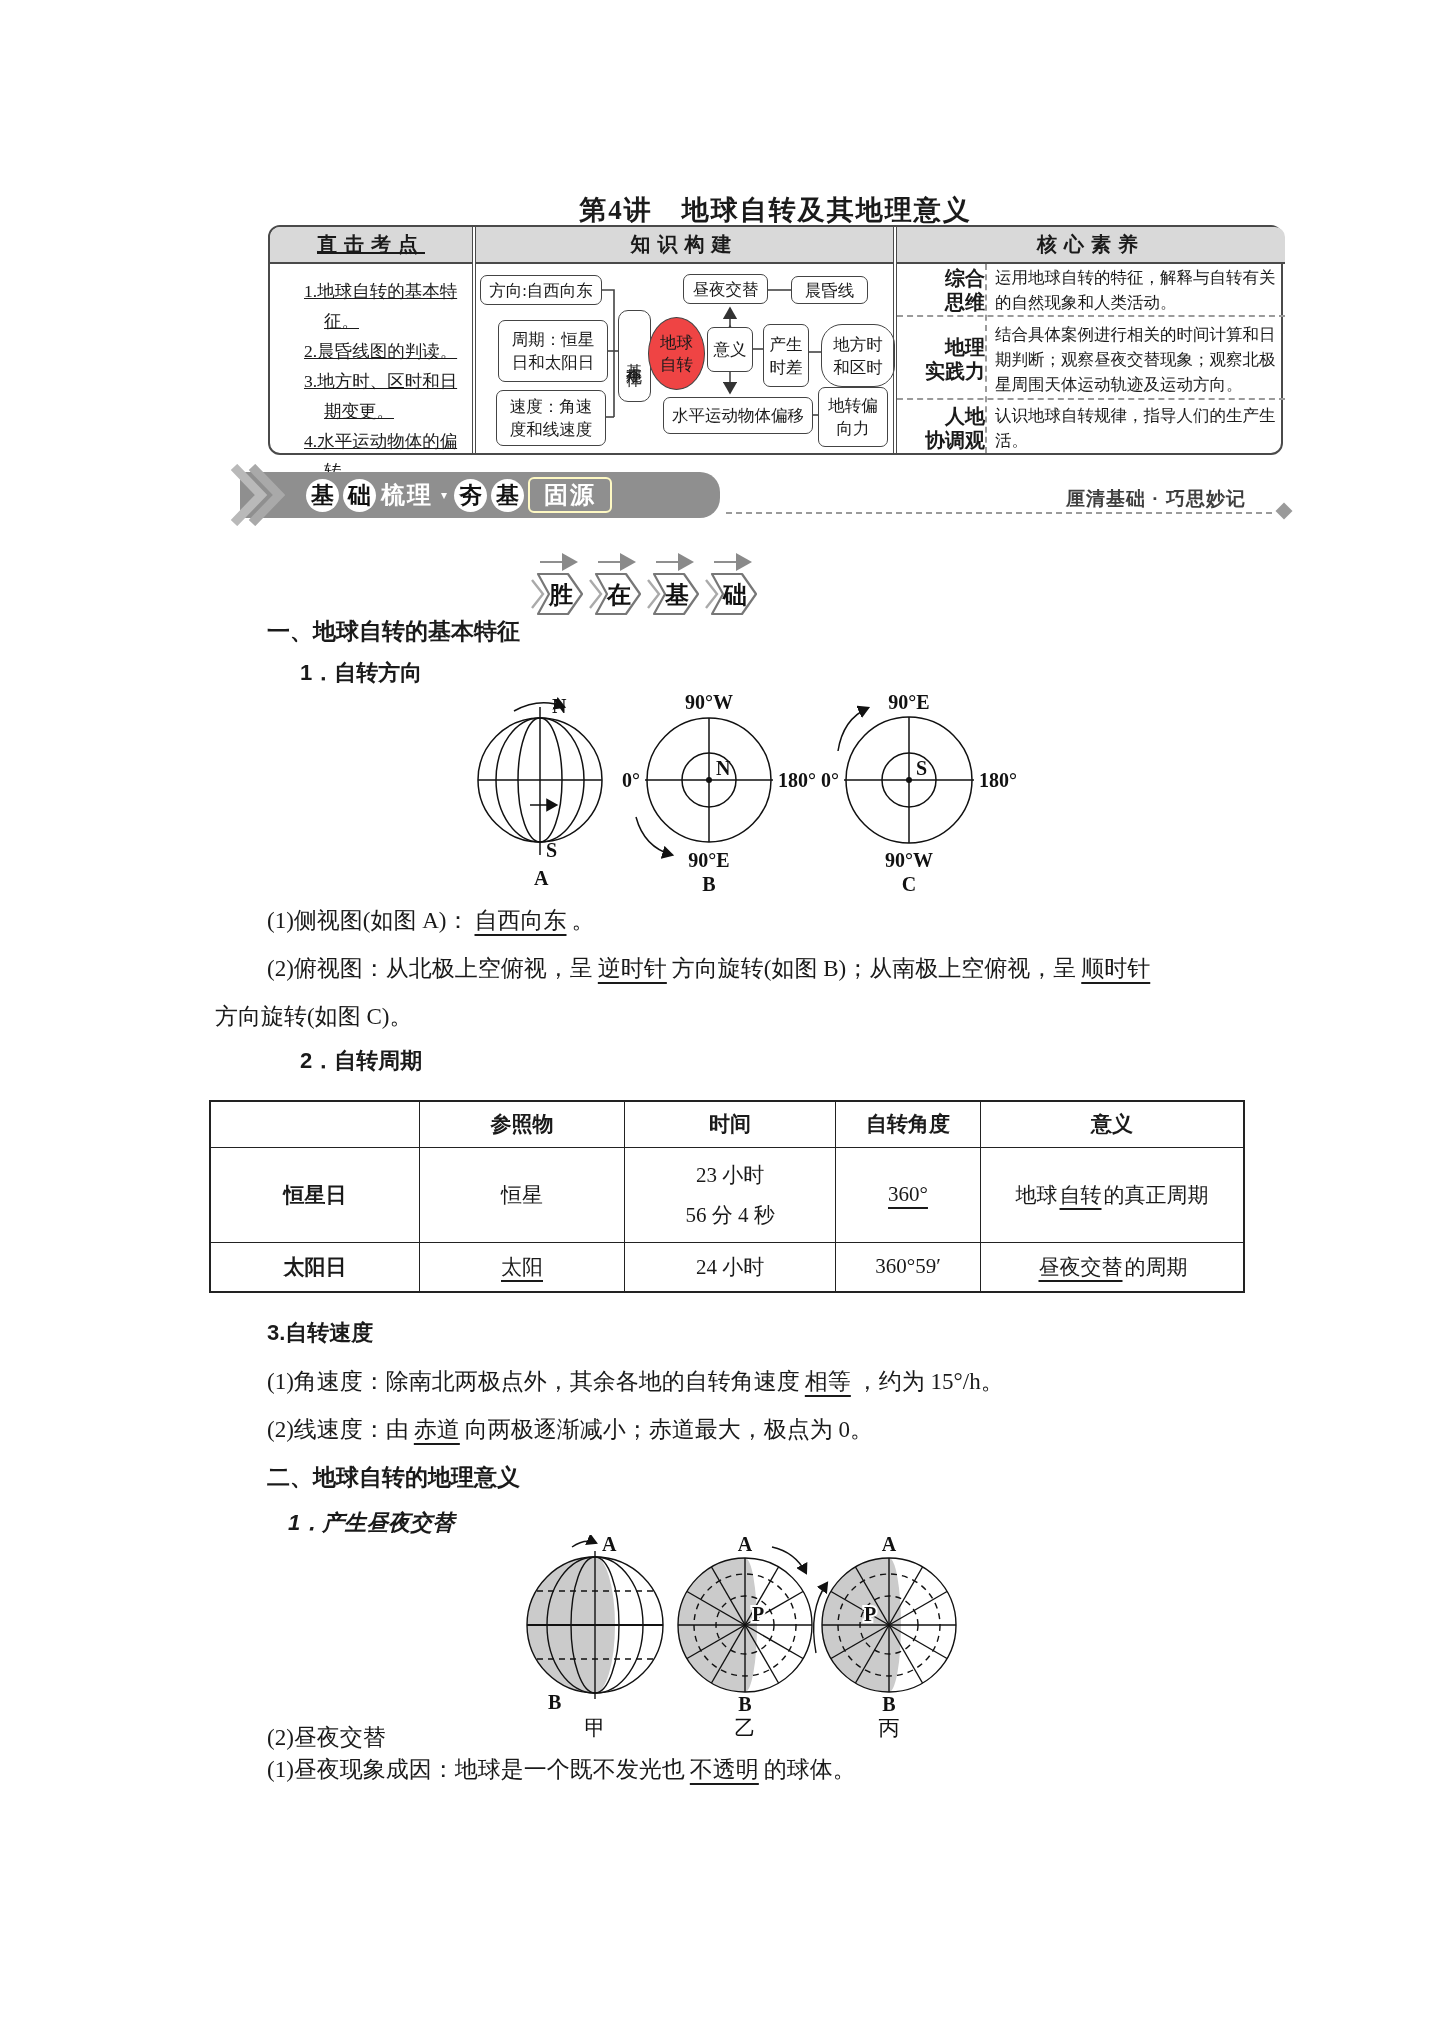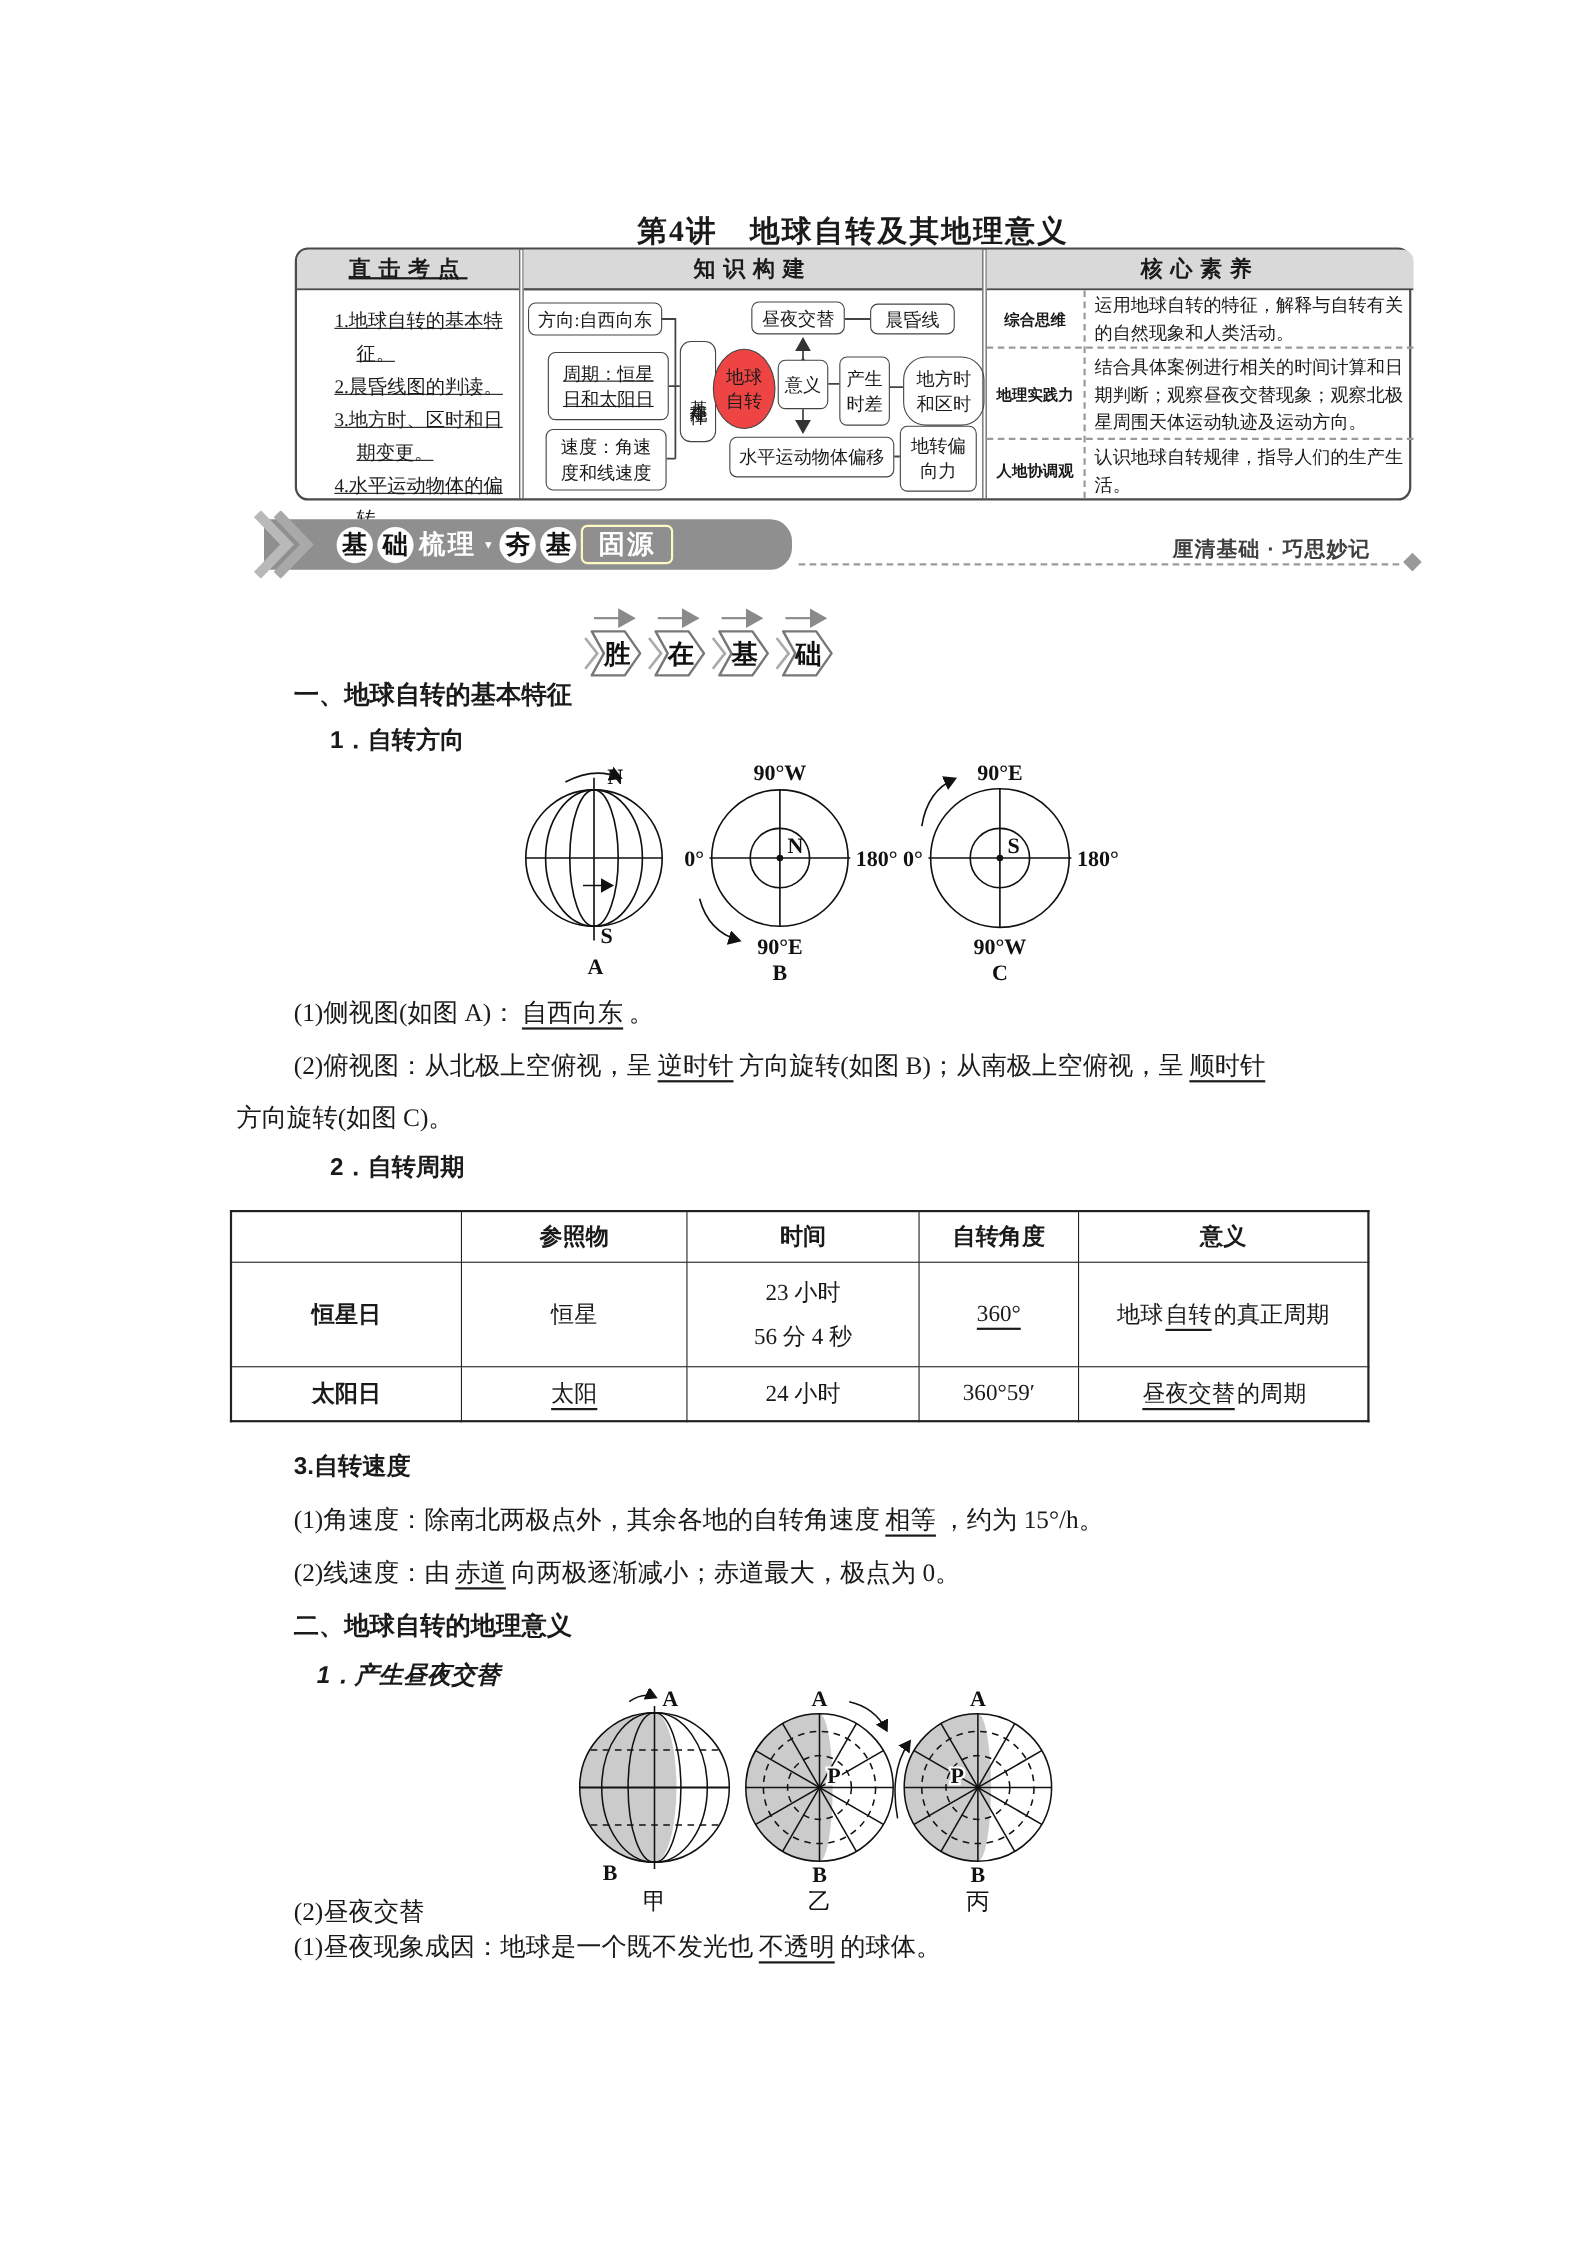--- a/index.html
+++ b/index.html
@@ -32,22 +32,22 @@
   .node { position:absolute; border:1.6px solid #444; border-radius:7px; background:#fff;
           display:flex; align-items:center; justify-content:center; text-align:center;
           font-size:16.5px; line-height:23px; box-sizing:border-box; padding:2px 5px; }
   .node.vert { writing-mode:vertical-rl; text-orientation:upright; letter-spacing:3px; border-radius:10px; padding:4px 2px; }
   .node.oval { border-radius:50%; background:#ef4444; line-height:22px; }
   
   .lit-vdash { position:absolute; left:88px; top:0; bottom:0; border-left:2px dashed #9a9a9a; }
   .lit-row { position:absolute; left:0; right:0; }
   .lit-row + .lit-row { border-top:2px dashed #9a9a9a; }
   .lit-label { position:absolute; left:0; width:88px; top:0; bottom:0;
-               display:flex; align-items:center; justify-content:center;
-               font-weight:bold; font-size:14px; line-height:24px;
+               display:flex; flex-direction:column; align-items:flex-end; justify-content:center;
+               font-weight:bold; font-size:20px; line-height:24px;
                font-family:"Liberation Sans","DejaVu Sans",sans-serif; }
   .lit-text { position:absolute; left:98px; right:8px; top:50%; transform:translateY(-50%);
               font-size:16.5px; line-height:25px; }
 
   
   .banner-bar { position:absolute; left:240px; top:472px; width:480px; height:46px;
                 background:#8f8f8f; border-radius:6px 20px 20px 6px;
                 display:flex; align-items:center; padding-left:64px; box-sizing:border-box; }
   .badge { width:33px; height:33px; border-radius:50%; background:#fff; color:#111;
            font-weight:bold; font-size:23px; margin:0 2px; display:flex; align-items:center; justify-content:center;
@@ -120,21 +120,21 @@
               <path d="M333,88 H345"></path>
               <path d="M337,151 H342"></path>
               <path d="M254,62 V46" marker-end="url(#ar1)" transform="translate(0,16) scale(1,1)"></path>
               <path d="M254,63 V44" marker-end="url(#ar1)"></path>
               <path d="M254,108 V129" marker-end="url(#ar1)"></path>
             </g>
           </svg>
           <div class="node" style="left:4px; top:11px; width:122px; height:30px;">方向:自西向东</div>
           <div class="node" style="left:207px; top:10px; width:85px; height:30px;">昼夜交替</div>
           <div class="node" style="left:315px; top:12px; width:77px; height:28px;">晨昏线</div>
-          <div class="node" style="left:22px; top:56px; width:110px; height:62px;text-decoration:underline;">周期：恒星日和太阳日</div>
+          <div class="node" style="left:22px; top:56px; width:110px; height:62px;">周期：恒星日和太阳日</div>
           <div class="node vert" style="left:142px; top:46px; width:33px; height:92px; font-size:16px;">基本规律</div>
           <div class="node oval" style="left:172px; top:53px; width:57px; height:73px;">地球自转</div>
           <div class="node" style="left:231px; top:63px; width:46px; height:45px;">意义</div>
           <div class="node" style="left:287px; top:60px; width:46px; height:63px;">产生时差</div>
           <div class="node" style="left:345px; top:60px; width:74px; height:63px;border-radius:21px;">地方时和区时</div>
           <div class="node" style="left:20px; top:126px; width:110px; height:56px;">速度：角速度和线速度</div>
           <div class="node" style="left:187px; top:133px; width:150px; height:37px;">水平运动物体偏移</div>
           <div class="node" style="left:342px; top:123px; width:70px; height:60px;">地转偏向力</div>
         </div>
       </div>

